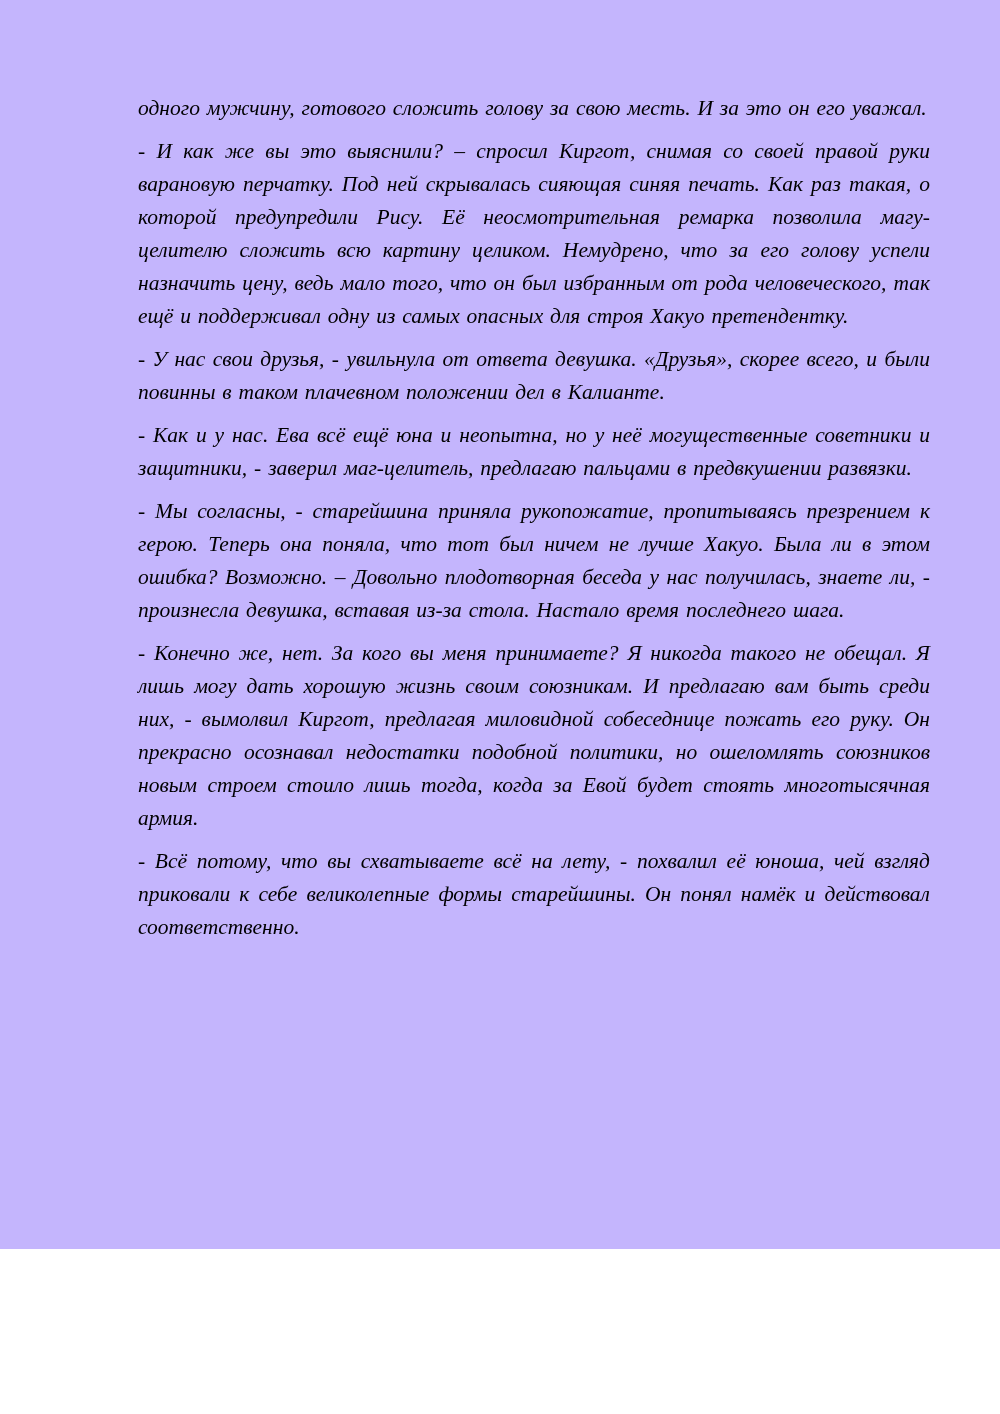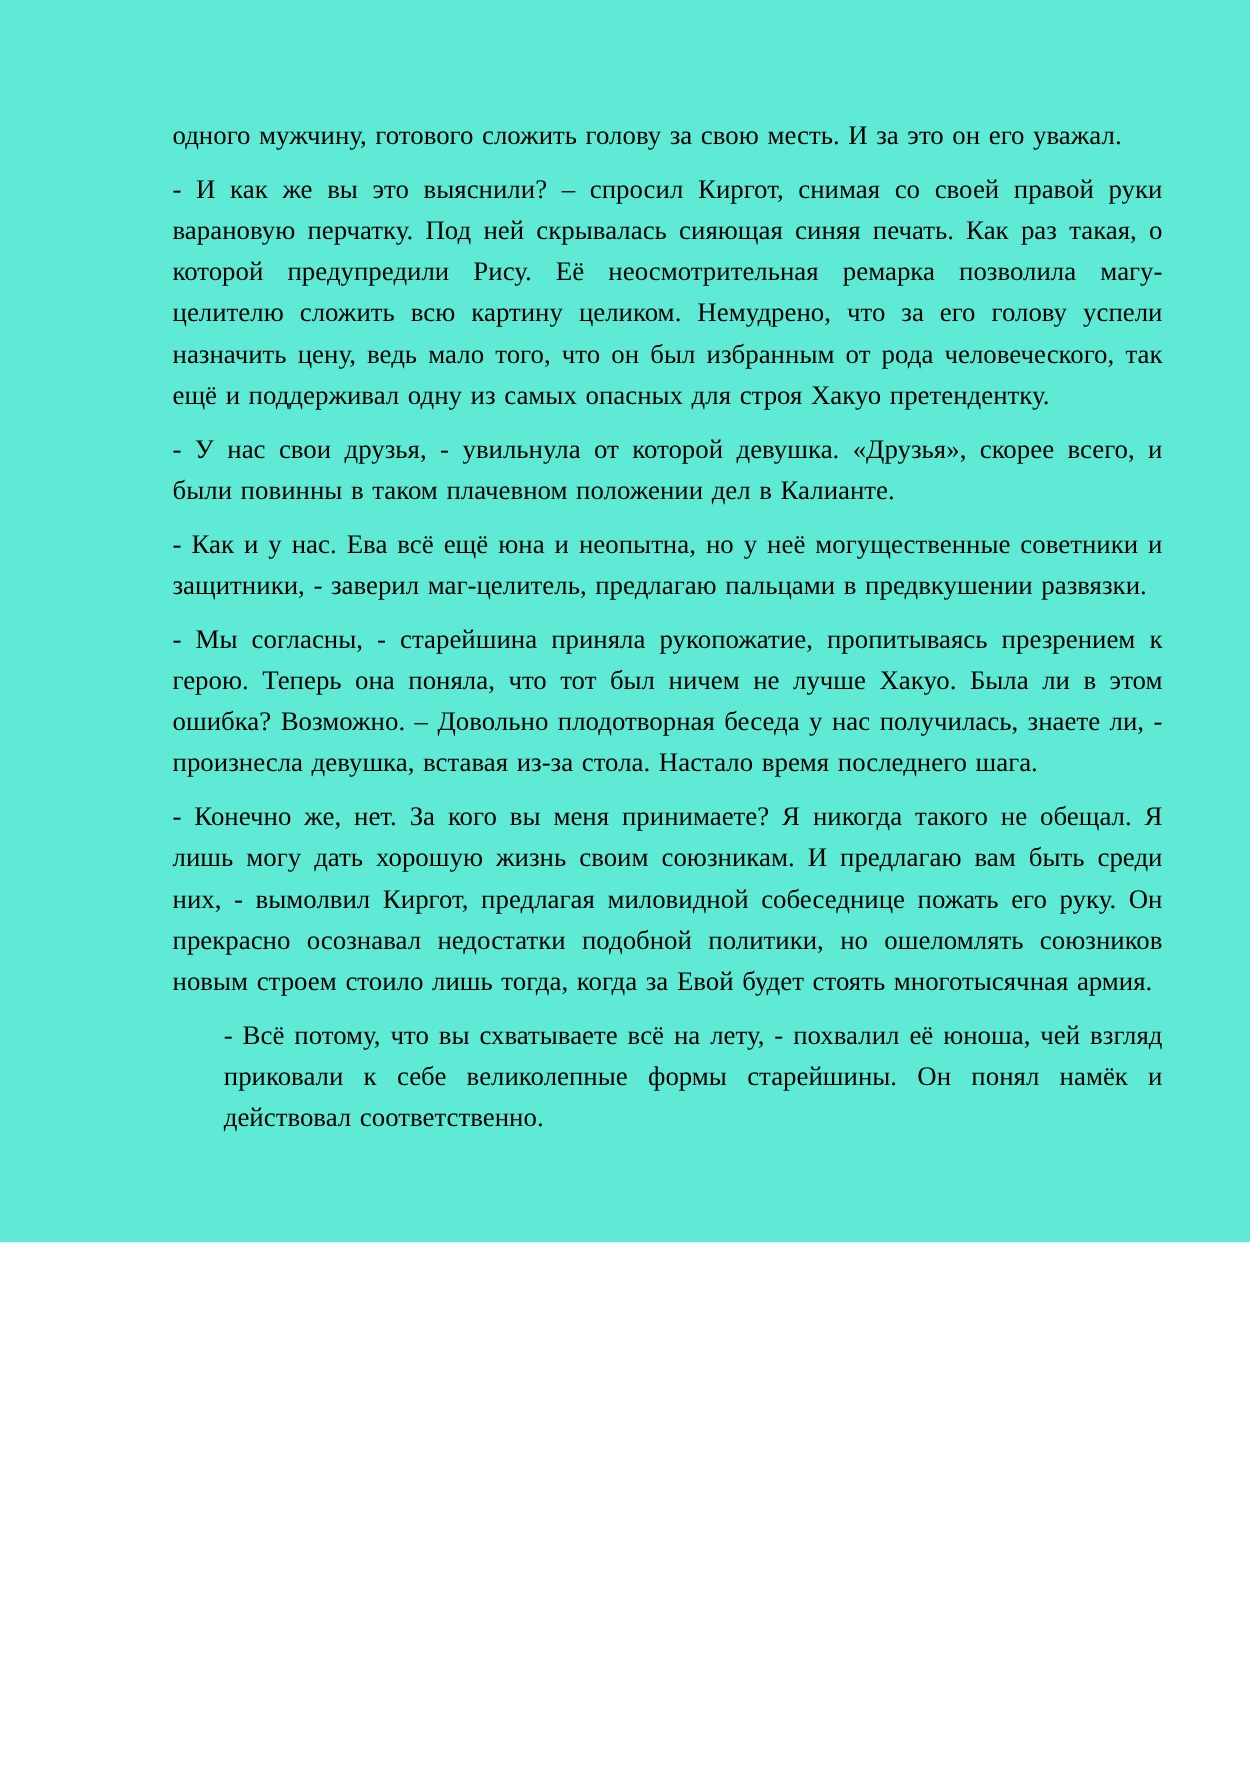--- a/index.html
+++ b/index.html
@@ -3,62 +3,62 @@
 <meta charset="utf-8">
 <style>
   html, body {
     margin: 0;
     padding: 0;
     background: #ffffff;
   }
   .page {
     position: relative;
     width: 1000px;
-    height: 994px;
-    background: #5eead4;
+    height: 1249px;
+    background: #c4b5fd;
     color: #000000;
     font-family: "Liberation Serif", serif;
     overflow: hidden;
+    font-style: italic;
   }
   .text-block {
     position: absolute;
     left: 138px;
     top: 92px;
     width: 792px;
   }
   .text-block p {
     margin: 0 0 10px 0;
     font-size: 21.5px;
     line-height: 33px;
     text-align: justify;
     text-justify: inter-word;
     word-spacing: 1.5px;
   }
   .text-block p:last-child {
     margin-bottom: 0;
-    margin-left: 41px;
   }
   .page-number {
     position: absolute;
     left: 138px;
     width: 792px;
     top: 1306px;
     text-align: center;
     font-family: "Liberation Sans", sans-serif;
     font-size: 12px;
     color: #1a1a1a;
   }
 </style>
 </head>
 <body>
 
 <div class="page">
   <div class="text-block">
     <p>одного мужчину, готового сложить голову за свою месть. И за это он его уважал.</p>
     <p>- И как же вы это выяснили? – спросил Киргот, снимая со своей правой руки варановую перчатку. Под ней скрывалась сияющая синяя печать. Как раз такая, о которой предупредили Рису. Её неосмотрительная ремарка позволила магу-целителю сложить всю картину целиком. Немудрено, что за его голову успели назначить цену, ведь мало того, что он был избранным от рода человеческого, так ещё и поддерживал одну из самых опасных для строя Хакуо претендентку.</p>
-    <p>- У нас свои друзья, - увильнула от которой девушка. «Друзья», скорее всего, и были повинны в таком плачевном положении дел в Калианте.</p>
+    <p>- У нас свои друзья, - увильнула от ответа девушка. «Друзья», скорее всего, и были повинны в таком плачевном положении дел в Калианте.</p>
     <p>- Как и у нас. Ева всё ещё юна и неопытна, но у неё могущественные советники и защитники, - заверил маг-целитель, предлагаю пальцами в предвкушении развязки.</p>
     <p>- Мы согласны, - старейшина приняла рукопожатие, пропитываясь презрением к герою. Теперь она поняла, что тот был ничем не лучше Хакуо. Была ли в этом ошибка? Возможно. – Довольно плодотворная беседа у нас получилась, знаете ли, - произнесла девушка, вставая из-за стола. Настало время последнего шага.</p>
     <p>- Конечно же, нет. За кого вы меня принимаете? Я никогда такого не обещал. Я лишь могу дать хорошую жизнь своим союзникам. И предлагаю вам быть среди них, - вымолвил Киргот, предлагая миловидной собеседнице пожать его руку. Он прекрасно осознавал недостатки подобной политики, но ошеломлять союзников новым строем стоило лишь тогда, когда за Евой будет стоять многотысячная армия.</p>
     <p>- Всё потому, что вы схватываете всё на лету, - похвалил её юноша, чей взгляд приковали к себе великолепные формы старейшины. Он понял намёк и действовал соответственно.</p>
   </div>
   <div class="page-number">194</div>
 </div>
 
 </body></html>

